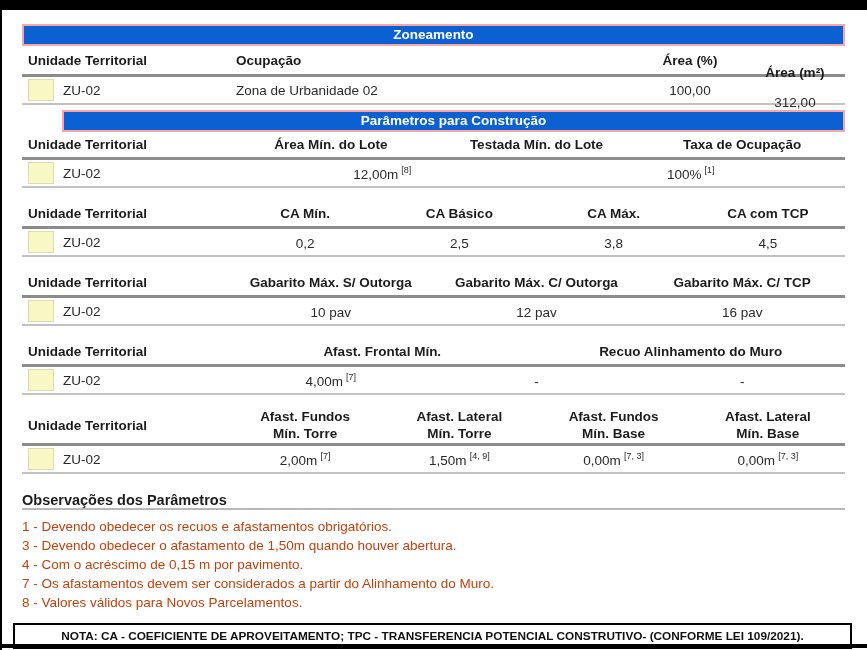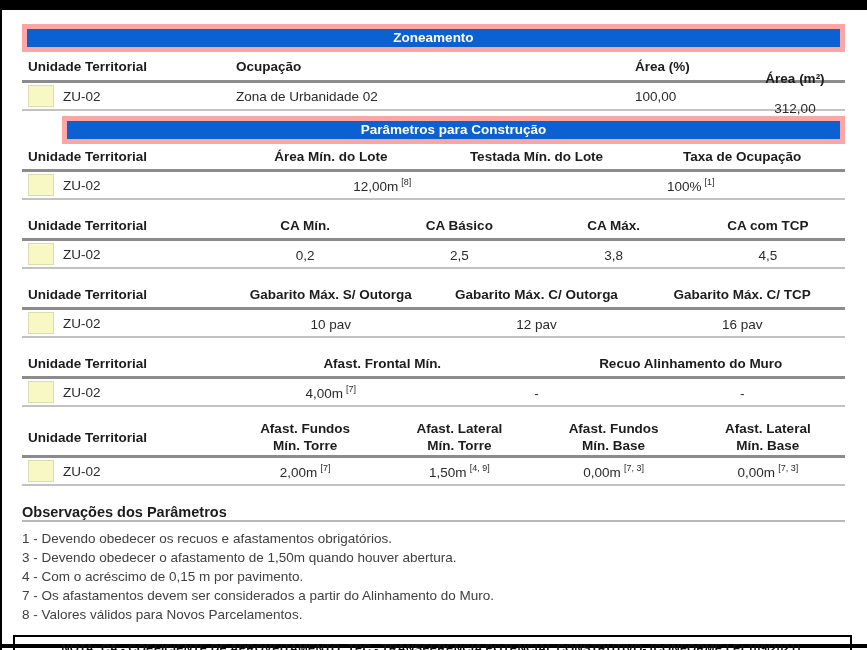--- a/index.html
+++ b/index.html
@@ -9,32 +9,32 @@
     font-family:"Liberation Sans", sans-serif;
     color:#1c1c1c;
   }
   .top-bar{position:absolute;top:0;left:0;width:867px;height:10px;background:#000;}
   .left-edge{position:absolute;top:0;left:0;width:2px;height:650px;background:#000;}
   .bottom-bar{position:absolute;top:644px;left:0;width:867px;height:4px;background:#000;}
 
   .content{position:absolute;left:22px;top:24px;width:823px;}
 
   .blue-bar{
-    height:18px;background:#0B61D1;border:5px solid #fca5a5;
+    height:18px;background:#0B61D1;border:2px solid #fca5a5;
     color:#fff;font-weight:bold;font-size:13.5px;text-align:center;line-height:18px;
   }
 
   
   .z-head{display:flex;align-items:center;height:28px;border-bottom:3px solid #8c8c8c;
     font-weight:bold;font-size:13.5px;}
   .z-data{display:flex;align-items:center;height:26px;border-bottom:2px solid #c2c2c2;
     font-size:13.5px;color:#2a2a2a;}
   .zc-unit{width:200px;padding-left:6px;display:flex;align-items:center;}
   .zc-desc{flex:1;padding-left:8px;}
-  .zc-pct{width:110px;}
+  .zc-pct{width:110px;text-align:center;}
   .zc-m2{width:100px;text-align:center;margin-top:24px;}
 
   .swatch{display:inline-block;width:24px;height:20px;background:#F8F8C4;
     border:1px solid #dddcb0;margin-right:9px;flex:0 0 auto;}
 
   
   .sec{margin-top:13px;}
   .sec.first{margin-top:0;}
   .sec-head{display:flex;align-items:center;min-height:24px;border-bottom:3px solid #8c8c8c;
     font-weight:bold;font-size:13.5px;padding-bottom:1px;}
@@ -44,21 +44,21 @@
     font-size:13.5px;color:#2a2a2a;}
   .sec-data .dlabel{width:200px;flex:0 0 auto;padding-left:6px;display:flex;align-items:center;}
   .sec-data .dcol{flex:1;text-align:center;}
   sup{font-size:9px;vertical-align:6px;margin-left:3px;letter-spacing:0;}
   sup:empty{margin:0;}
 
   
   .obs{margin-top:18px;}
   .obs-title{font-weight:bold;font-size:14.5px;border-bottom:2px solid #b8b8b8;}
   .obs-notes{margin-top:7px;}
-  .note{font-size:13.5px;line-height:19px;color:#404040;}
+  .note{font-size:13.5px;line-height:19px;color:#c2410c;}
 
   
   .nota-box{
     margin-top:11px;margin-left:-9px;width:835px;
     border:2px solid #000;height:22px;display:flex;align-items:center;justify-content:center;
     font-weight:bold;font-size:11.8px;color:#111;
   }
 </style>
 </head>
 <body>

